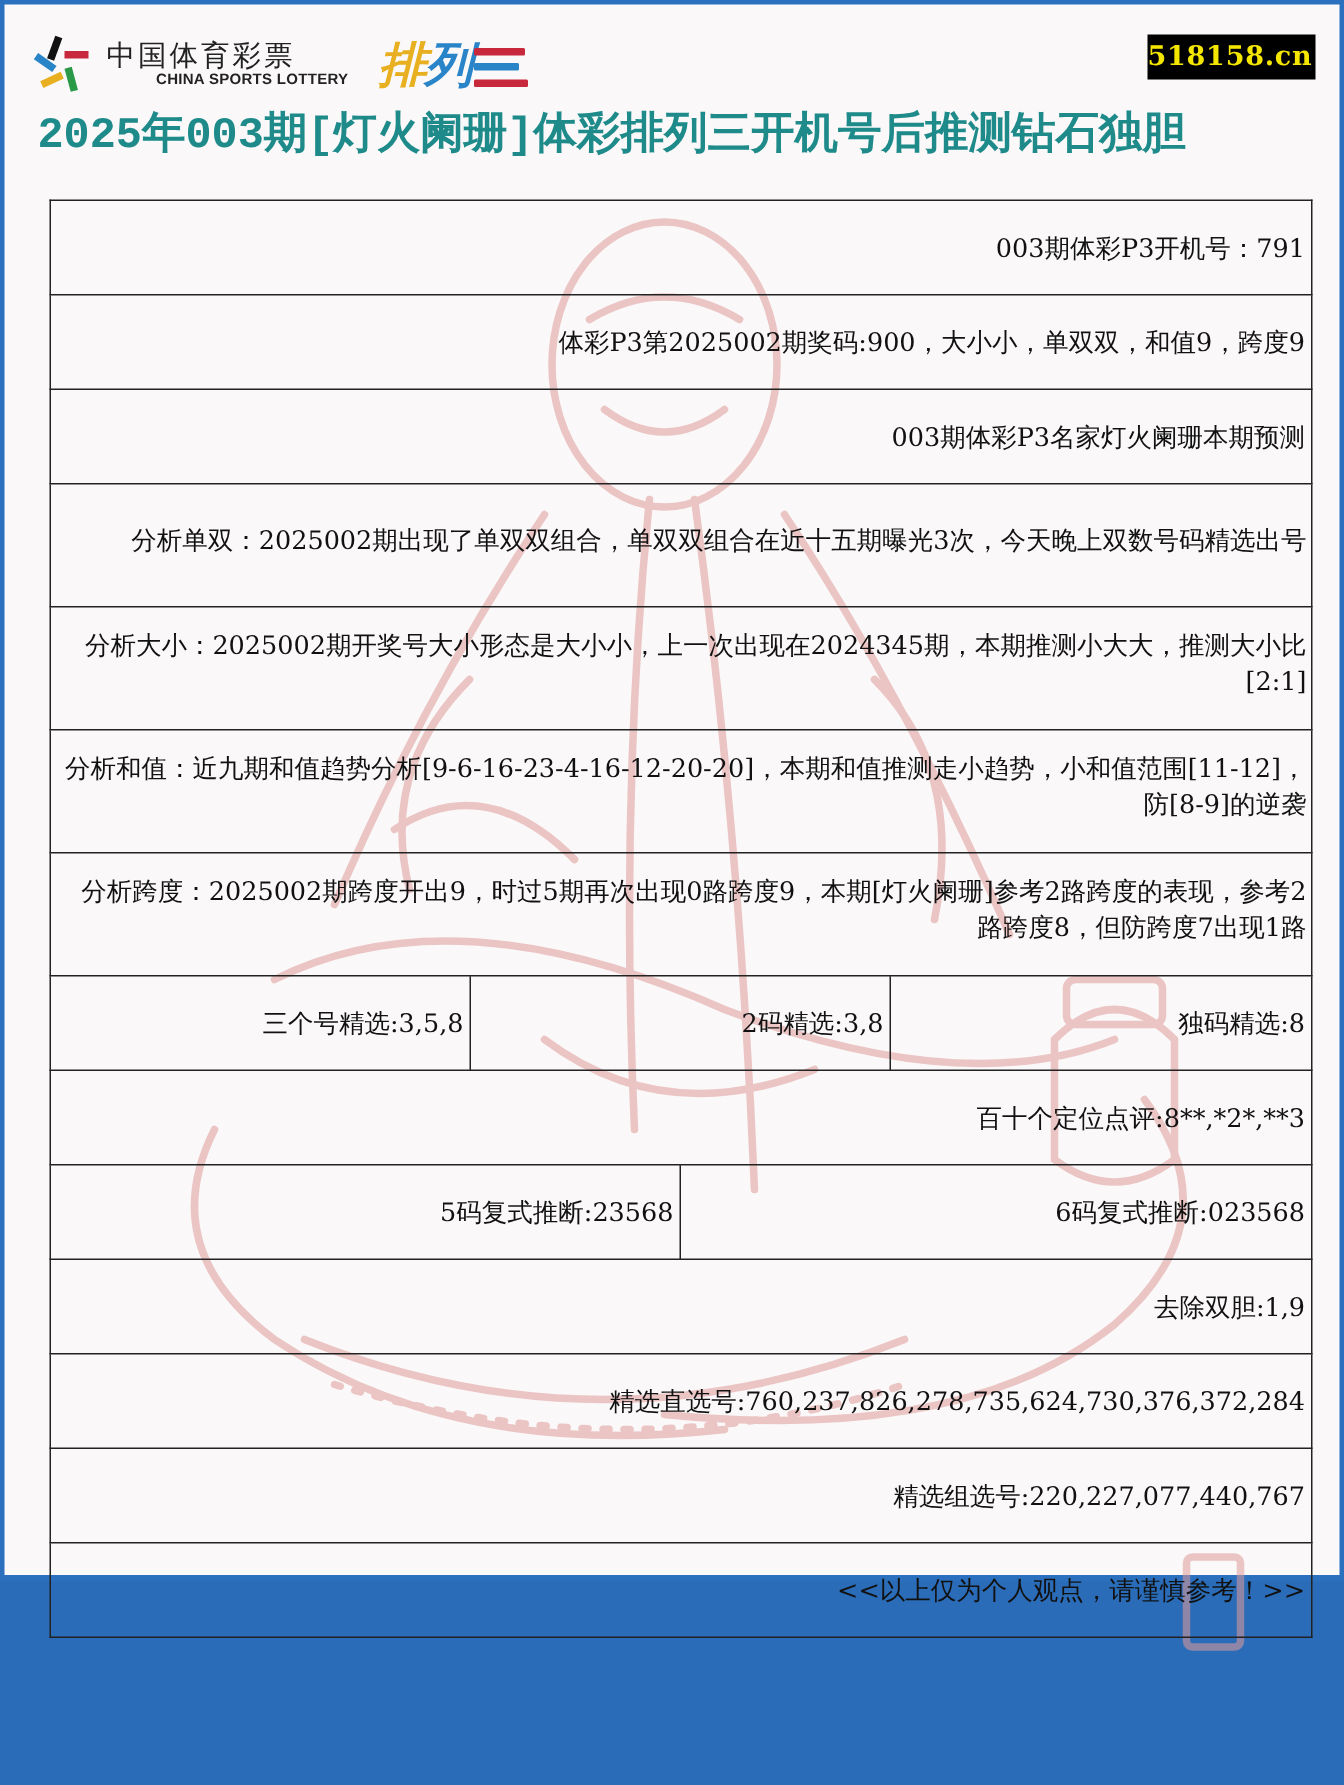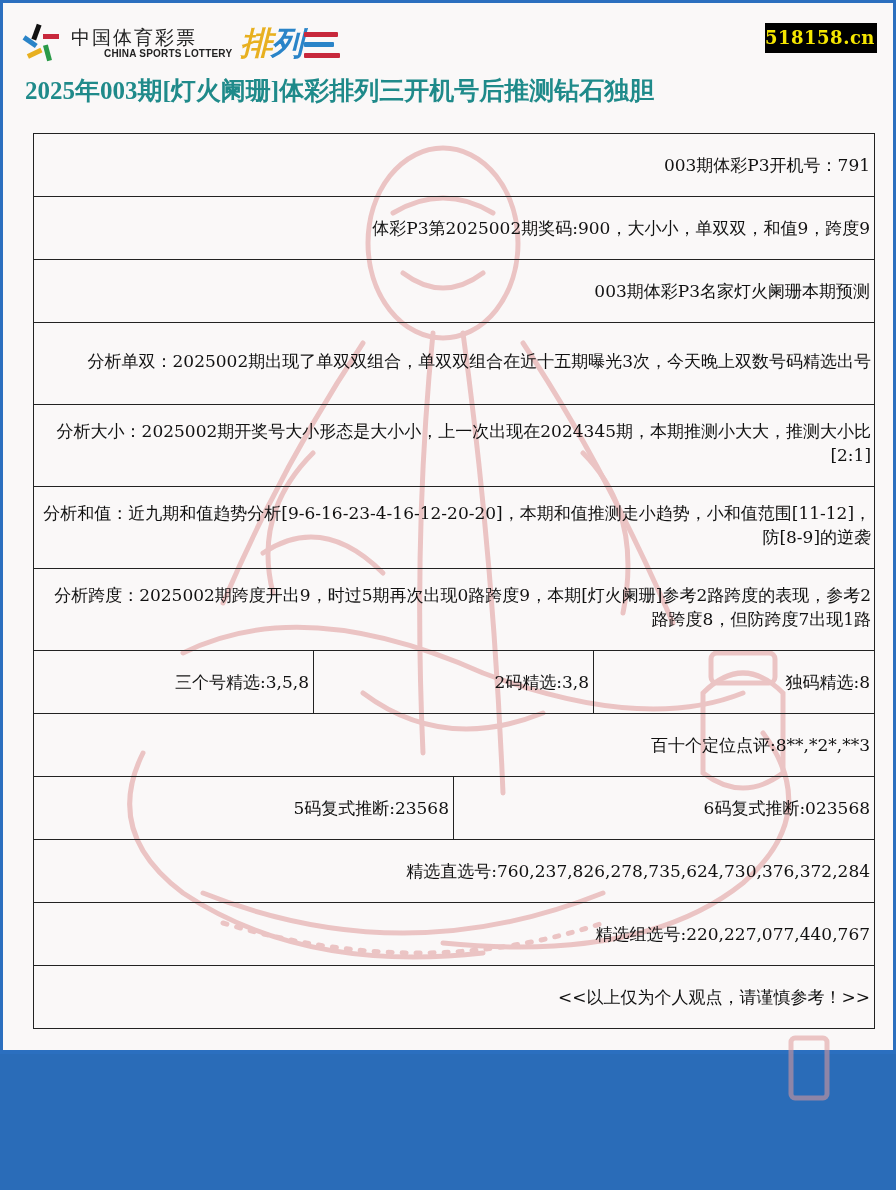--- a/index.html
+++ b/index.html
@@ -12,33 +12,33 @@
     .watermark {
       position: absolute; left: 60px; top: 130px; width: 780px; height: 1000px;
       pointer-events: none; opacity: 0.55;
     }
     .header { position: absolute; left: 0; top: 0; width: 890px; height: 125px; }
     .logo { position: absolute; left: 18px; top: 18px; height: 44px; display: flex; align-items: center; }
     .logo-star { width: 44px; height: 44px; position: relative; }
     .logo-text { margin-left: 6px; display: flex; flex-direction: column; }
     .logo-cn { font-family: "DejaVu Sans", sans-serif; font-size: 19px; color: #222; letter-spacing: 2px; line-height: 22px; }
     .logo-en { font-family: "Liberation Sans", sans-serif; font-size: 10px; font-weight: bold; color: #222; letter-spacing: 0.2px; line-height: 12px; margin-left: 33px; }
-    .logo-p3 { margin-left: 8px; font-family: "DejaVu Sans", sans-serif; font-weight: bold; font-style: italic; font-size: 32px; line-height: 40px; letter-spacing: -1px; }
+    .logo-p3 { margin-left: 20px; font-family: "DejaVu Sans", sans-serif; font-weight: bold; font-style: italic; font-size: 32px; line-height: 40px; letter-spacing: -1px; }
     .logo-p3 .c1 { color: #e8b020; }
     .logo-p3 .c2 { color: #2a84c8; }
     .logo-p3 .c3 { display: inline-block; width: 36px; height: 30px; vertical-align: middle; position: relative; margin-left: 2px; }
     .logo-p3 .c3 i { position: absolute; left: 0; height: 5px; border-radius: 1px; }
     .site-badge {
       position: absolute; left: 762px; top: 20px; width: 112px; height: 30px;
       background: #000; color: #f5e600; font-family: "DejaVu Serif", serif;
       font-size: 18px; font-weight: bold; line-height: 30px; letter-spacing: 0.5px;
     }
     .page-title {
       position: absolute; left: 22px; top: 64px; width: 860px; height: 48px;
-      font-family: Liberation Serif, serif; font-size: 25px; color: #1f8a8a;
+      font-family: Liberation Mono, monospace; font-size: 29px; color: #1f8a8a;
       line-height: 48px; white-space: nowrap; letter-spacing: 0px;
     }
     table.main {
       position: absolute; left: 30px; top: 130px; width: 841px;
       border-collapse: collapse; table-layout: fixed;
       font-family: "DejaVu Serif", serif; font-size: 17px; color: #111;
     }
     table.main td {
       border: 1px solid #222; height: 63px; text-align: right; vertical-align: middle;
       padding: 0 4px; background: transparent;
@@ -130,20 +130,23 @@
       <td>独码精选:8</td>
     </tr>
     <tr>
       <td colspan="4">百十个定位点评:8**,*2*,**3</td>
     </tr>
     <tr>
       <td colspan="2">5码复式推断:23568</td>
       <td colspan="2">6码复式推断:023568</td>
     </tr>
     <tr>
+      <td colspan="4">去除双胆:1,9</td>
+    </tr>
+    <tr>
       <td colspan="4">精选直选号:760,237,826,278,735,624,730,376,372,284</td>
     </tr>
     <tr>
       <td colspan="4">精选组选号:220,227,077,440,767</td>
     </tr>
     <tr>
       <td colspan="4">&lt;&lt;以上仅为个人观点，请谨慎参考！&gt;&gt;</td>
     </tr>
   </tbody>
     </table>

